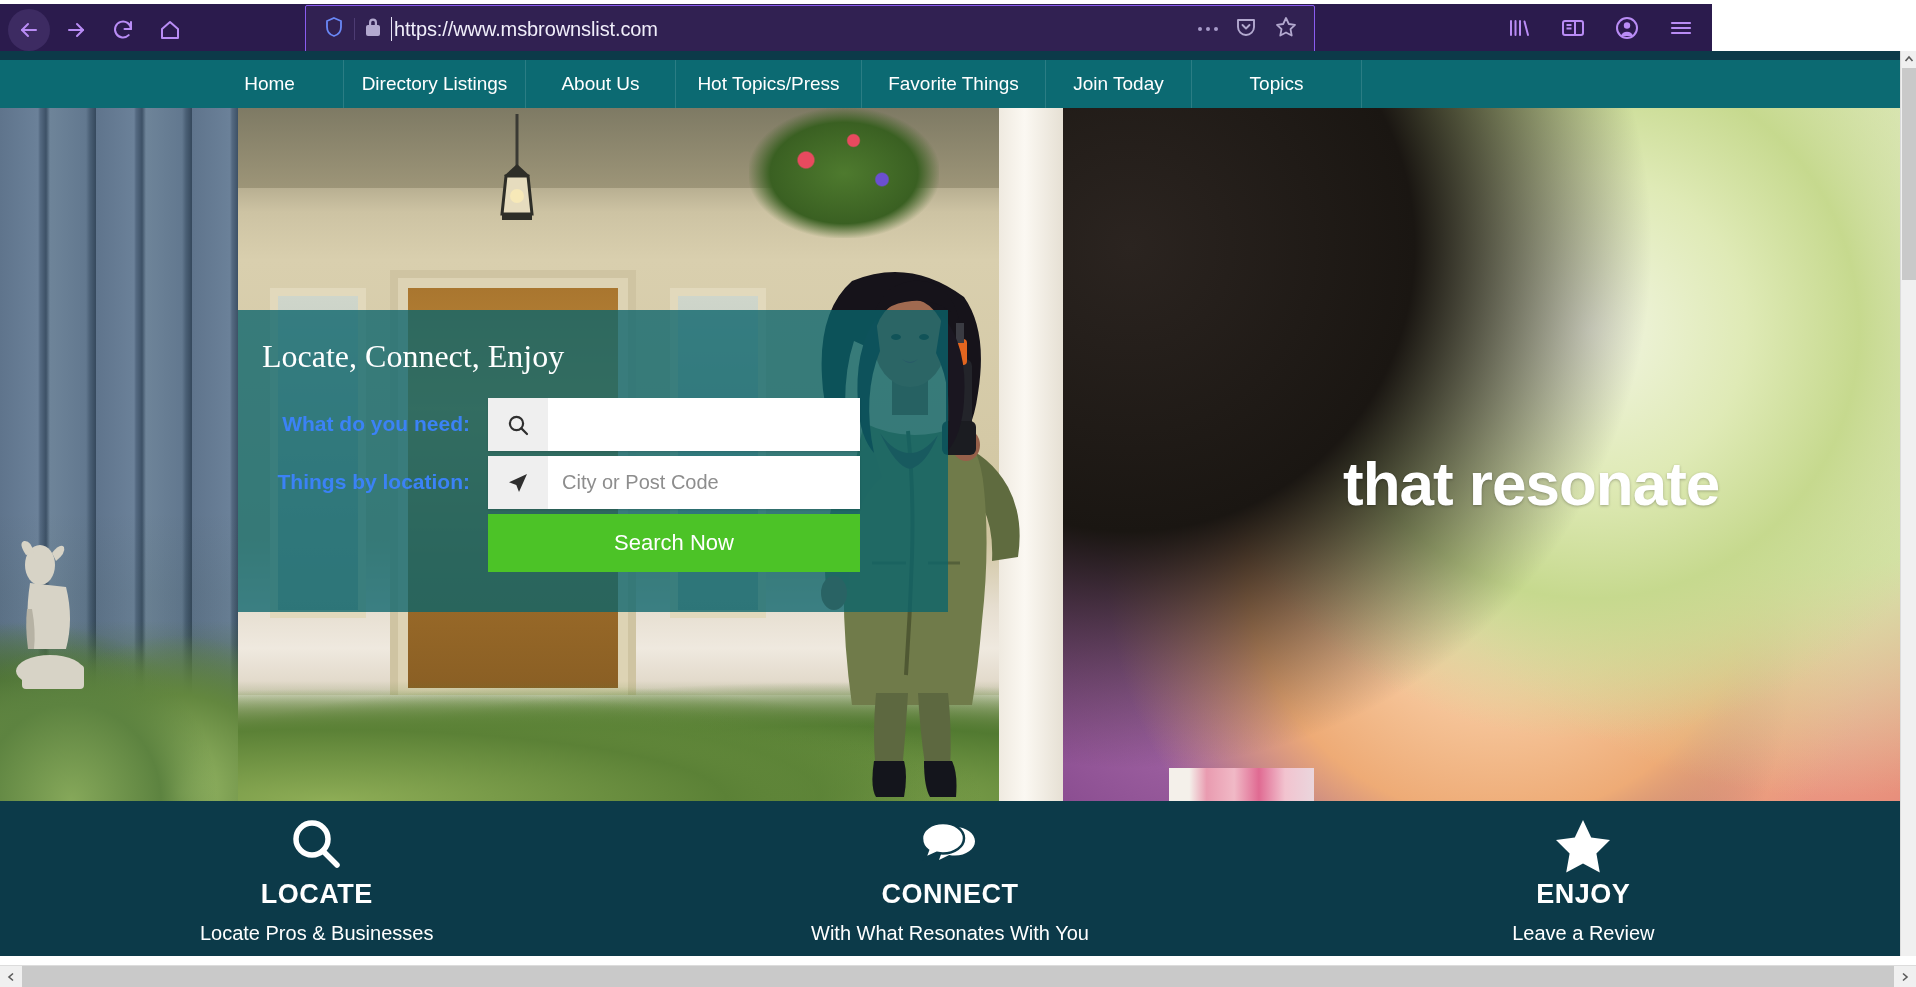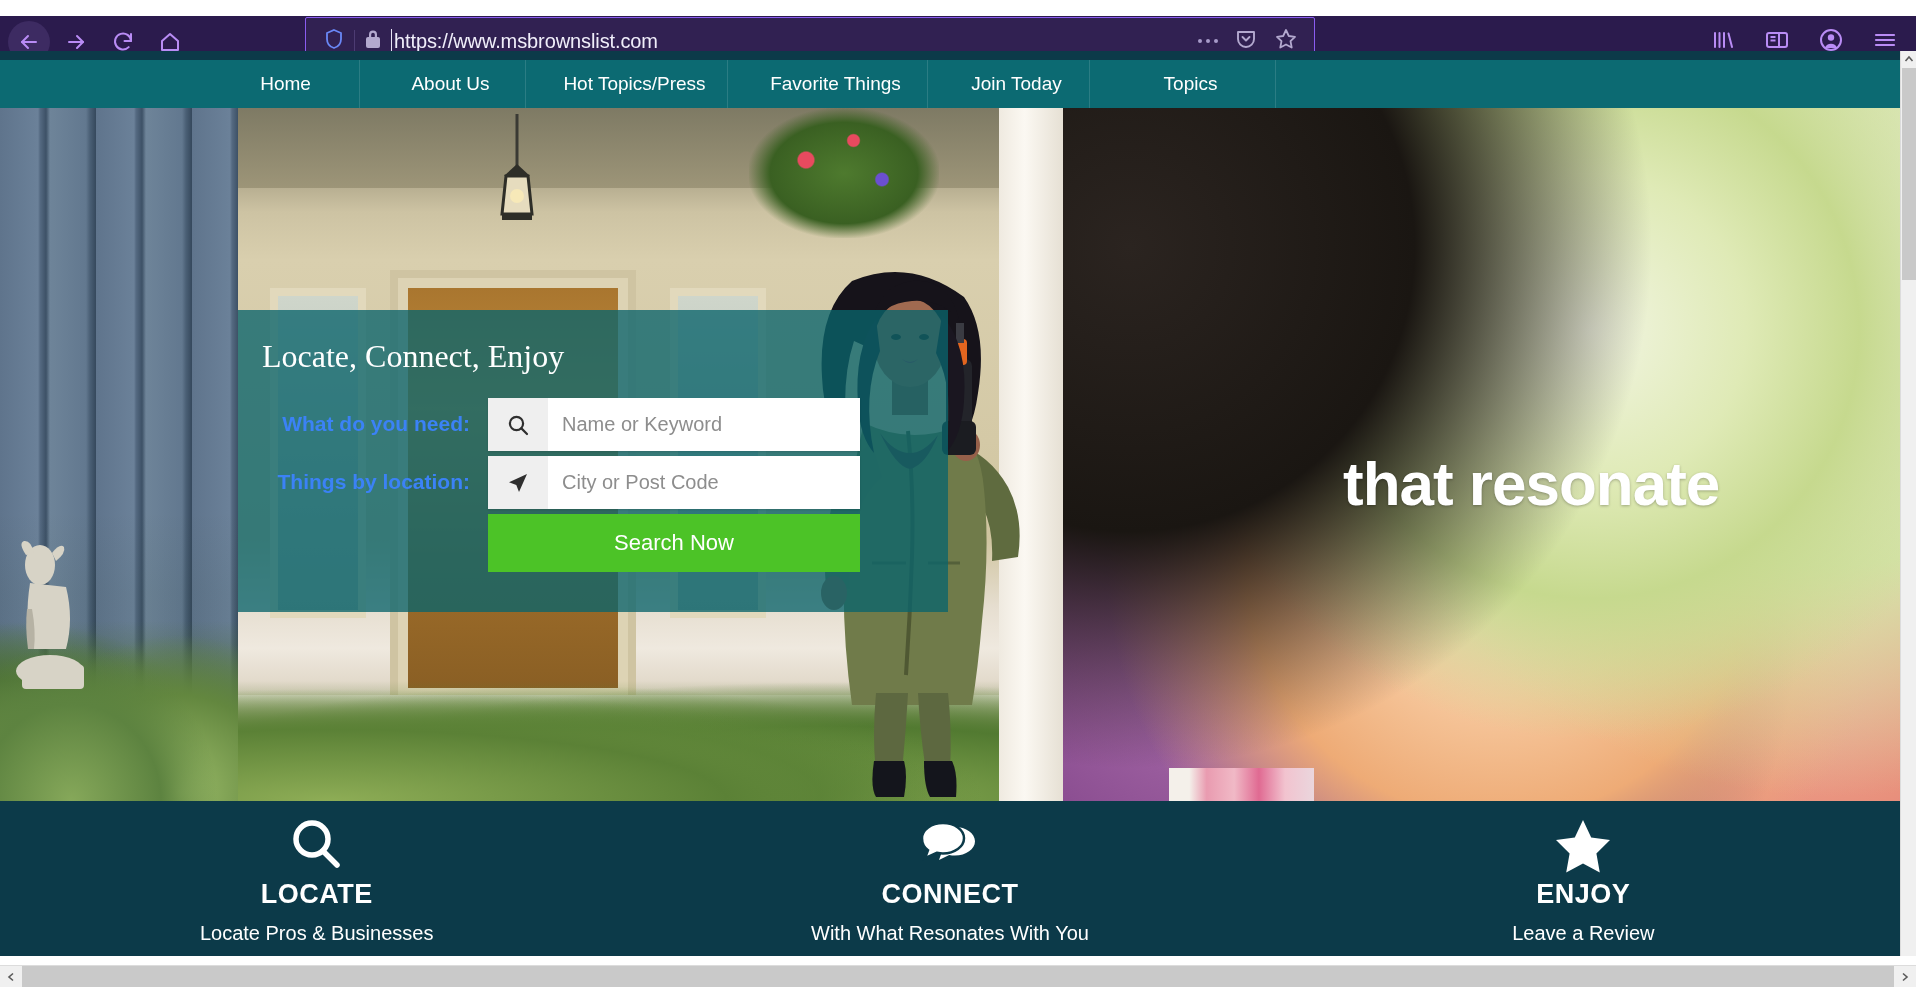--- a/index.html
+++ b/index.html
@@ -6,22 +6,22 @@
   * { box-sizing: border-box; margin: 0; padding: 0; }
   html, body {
     width: 1916px; height: 987px;
     overflow: hidden;
     background: #ffffff;
     font-family: "Liberation Sans", sans-serif;
   }
 
   
   #browser-chrome {
-    position: absolute; left: 0; top: 16px;
-    width: 1916px; height: 51px;
+    position: absolute; left: 0; top: 4px;
+    width: 1712px; height: 51px;
     background: #2b1b4d;
     border-bottom: 2px solid #8a5cf0;
   }
   .nav-btns {
     position: absolute; left: 0; top: 0;
     height: 51px; display: flex; align-items: center;
     padding-left: 8px; gap: 5px;
   }
   .nav-btn {
     width: 42px; height: 42px;
@@ -73,21 +73,21 @@
   #topstrip {
     position: absolute; left: 0; top: 0; width: 1900px; height: 9px;
     background: #0c3a49;
   }
 
   
   #sitenav {
     position: absolute; left: 0; top: 9px;
     width: 1900px; height: 48px;
     background: #0c6a72;
-    display: flex; align-items: stretch; gap: 16px;
+    display: flex; align-items: stretch;
   }
   #sitenav .navitem {
     flex: 0 0 auto;
     display: flex; align-items: center; justify-content: center;
     color: #ffffff; font-size: 19px;
     border-right: 1px solid rgba(255,255,255,0.13);
     cursor: pointer; white-space: nowrap;
   }
   #sitenav .navitem:first-child { border-left: 1px solid rgba(255,255,255,0.13); }
   #sitenav .navspacer-l { flex: 0 0 196px; }
@@ -398,20 +398,23 @@
 
 <div id="viewport">
 
   <div id="topstrip"></div>
 
   <nav id="sitenav">
     <div class="navspacer-l"></div>
     <div class="navitem" style="width:148px">
         <span>Home</span>
       </div>
+    <div class="navitem" style="width:182px">
+        <span>Directory Listings</span>
+      </div>
     <div class="navitem" style="width:150px">
         <span>About Us</span>
       </div>
     <div class="navitem" style="width:186px">
         <span>Hot Topics/Press</span>
       </div>
     <div class="navitem" style="width:184px">
         <span>Favorite Things</span>
       </div>
     <div class="navitem" style="width:146px">
@@ -517,21 +520,20 @@
       <div class="search-label" id="label-need">What do you need:</div>
       <div class="search-label" id="label-loc">Things by location:</div>
 
       <div class="field-row" id="field-name">
         <span class="field-icon">
           <svg width="24" height="24" viewBox="0 0 24 24" fill="none" stroke="#2f2f2f" stroke-width="2.2" stroke-linecap="round">
               <circle cx="10.5" cy="10.5" r="6.6"></circle>
               <line x1="15.4" y1="15.4" x2="21" y2="21"></line>
             </svg>
         </span>
-        <input class="field-input" type="text" value="" placeholder="Name or Keyword" style="">
       </div>
 
       <div class="field-row" id="field-city">
         <span class="field-icon">
           <svg width="24" height="24" viewBox="0 0 24 24" fill="#2f2f2f">
               <path d="M21 3 3 11.2 10.3 13.9 13 21Z"></path>
             </svg>
         </span>
         <input class="field-input" type="text" value="" placeholder="City or Post Code" style="">
       </div>

